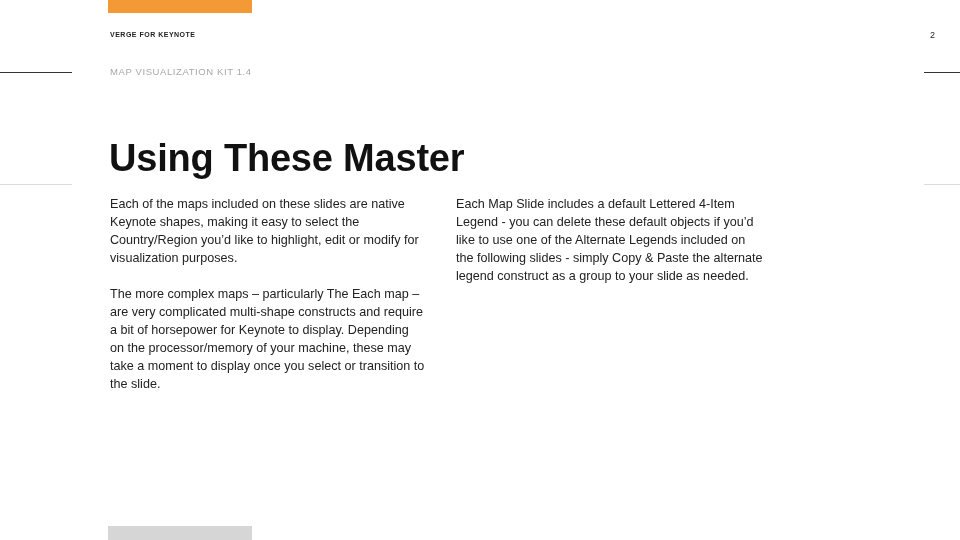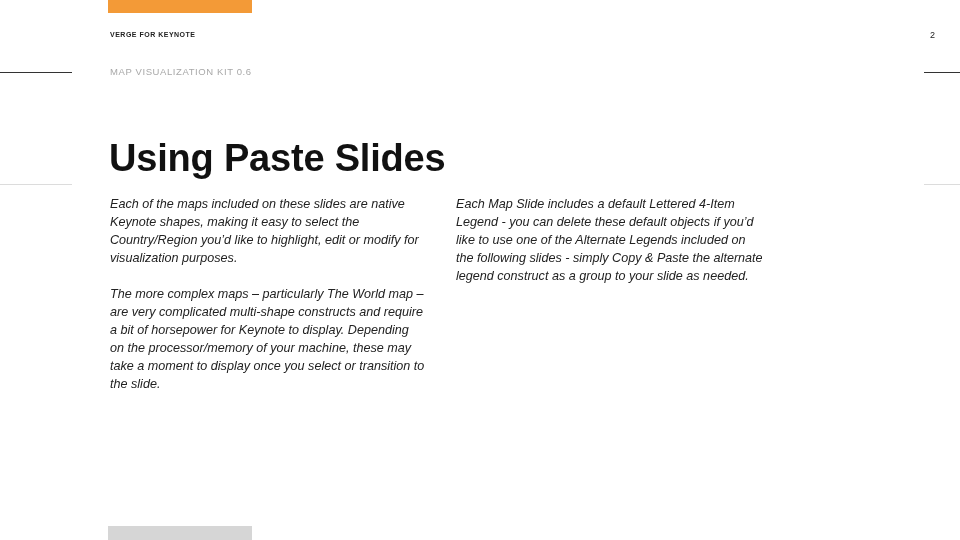--- a/index.html
+++ b/index.html
@@ -10,41 +10,41 @@
     .orange-bar { position: absolute; left: 108px; top: 0; width: 144px; height: 13px; background: #f39a37; }
     .gray-bar { position: absolute; left: 108px; top: 526px; width: 144px; height: 14px; background: #d6d6d6; }
     .brand { position: absolute; left: 110px; top: 31px; font-size: 7px; font-weight: 700; letter-spacing: 0.5px; color: #222; }
     .page-num { position: absolute; left: 930px; top: 30px; font-size: 9px; color: #222; }
     .subtitle { position: absolute; left: 110px; top: 66px; font-size: 9.5px; letter-spacing: 0.6px; color: #a8a8a8; }
     .rule-dark-left { position: absolute; left: 0; top: 72px; width: 72px; height: 1px; background: #333; }
     .rule-dark-right { position: absolute; left: 924px; top: 72px; width: 36px; height: 1px; background: #333; }
     .rule-light-left { position: absolute; left: 0; top: 184px; width: 72px; height: 1px; background: #dcdcdc; }
     .rule-light-right { position: absolute; left: 924px; top: 184px; width: 36px; height: 1px; background: #dcdcdc; }
     .title { position: absolute; left: 109px; top: 137px; font-size: 38px; font-weight: 700; color: #111; letter-spacing: -0.2px; margin: 0; }
-    .col { position: absolute; top: 195px; width: 315px; font-size: 12.6px; line-height: 18px; color: #222; font-style: italic; }
+    .col { position: absolute; top: 195px; width: 315px; font-size: 12.6px; line-height: 18px; color: #222; }
     .col p { margin: 0 0 18px 0; }
     .col-left { left: 110px; }
     .col-right { left: 456px; width: 310px; }
   </style>
 </head>
 <body>
 
 <div class="orange-bar"></div>
 <div class="brand">VERGE FOR KEYNOTE</div>
 <div class="page-num">2</div>
 <div class="rule-dark-left"></div>
 <div class="rule-dark-right"></div>
-<div class="subtitle">MAP VISUALIZATION KIT 0.6</div>
+<div class="subtitle">MAP VISUALIZATION KIT 1.4</div>
 
-<h1 class="title">Using Paste Slides</h1>
+<h1 class="title">Using These Master</h1>
 <div class="rule-light-left"></div>
 <div class="rule-light-right"></div>
 
 <div class="col col-left">
   <p>Each of the maps included on these slides are native Keynote shapes, making it easy to select the Country/Region you’d like to highlight, edit or modify for visualization purposes.</p>
-  <p>The more complex maps – particularly The World map – are very complicated multi-shape constructs and require a bit of horsepower for Keynote to display.  Depending on the processor/memory of your machine, these may take a moment to display once you select or transition to the slide.</p>
+  <p>The more complex maps – particularly The Each map – are very complicated multi-shape constructs and require a bit of horsepower for Keynote to display.  Depending on the processor/memory of your machine, these may take a moment to display once you select or transition to the slide.</p>
 </div>
 
 <div class="col col-right">
   <p>Each Map Slide includes a default Lettered 4-Item Legend - you can delete these default objects if you’d like to use one of the Alternate Legends included on the following slides - simply Copy &amp; Paste the alternate legend construct as a group to your slide as needed.</p>
 </div>
 
 <div class="gray-bar"></div>
 
 </body></html>

